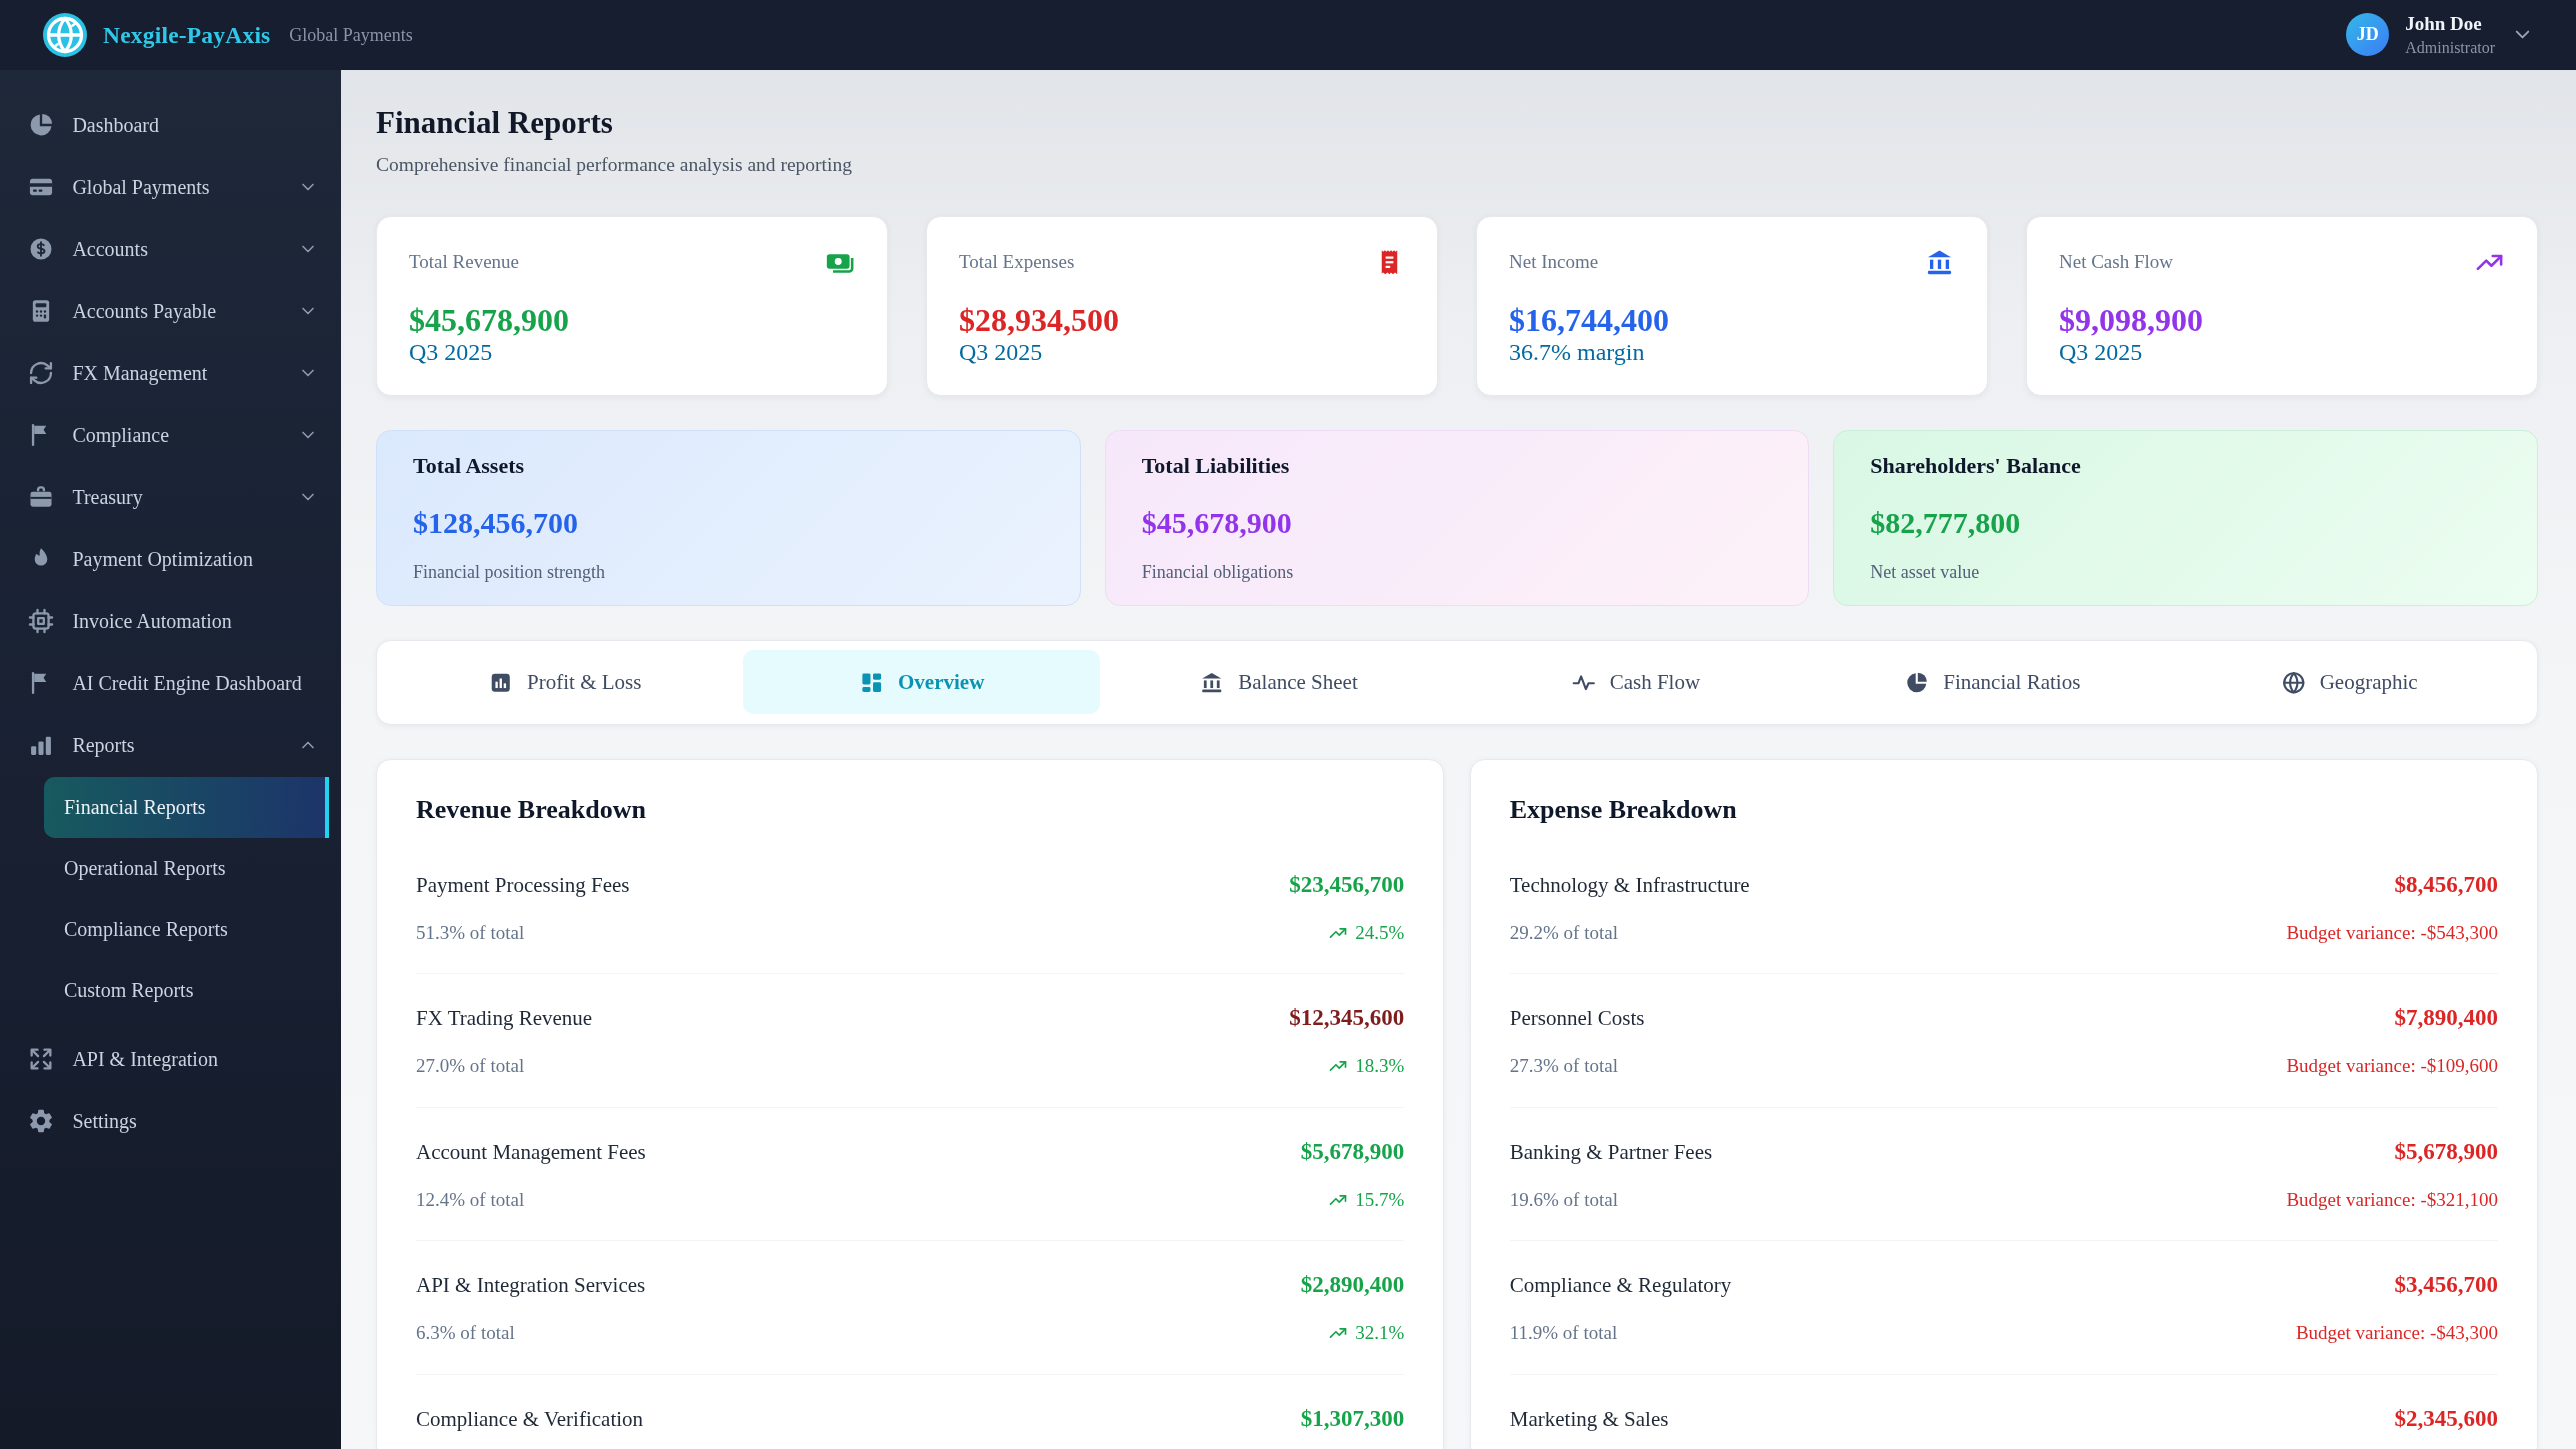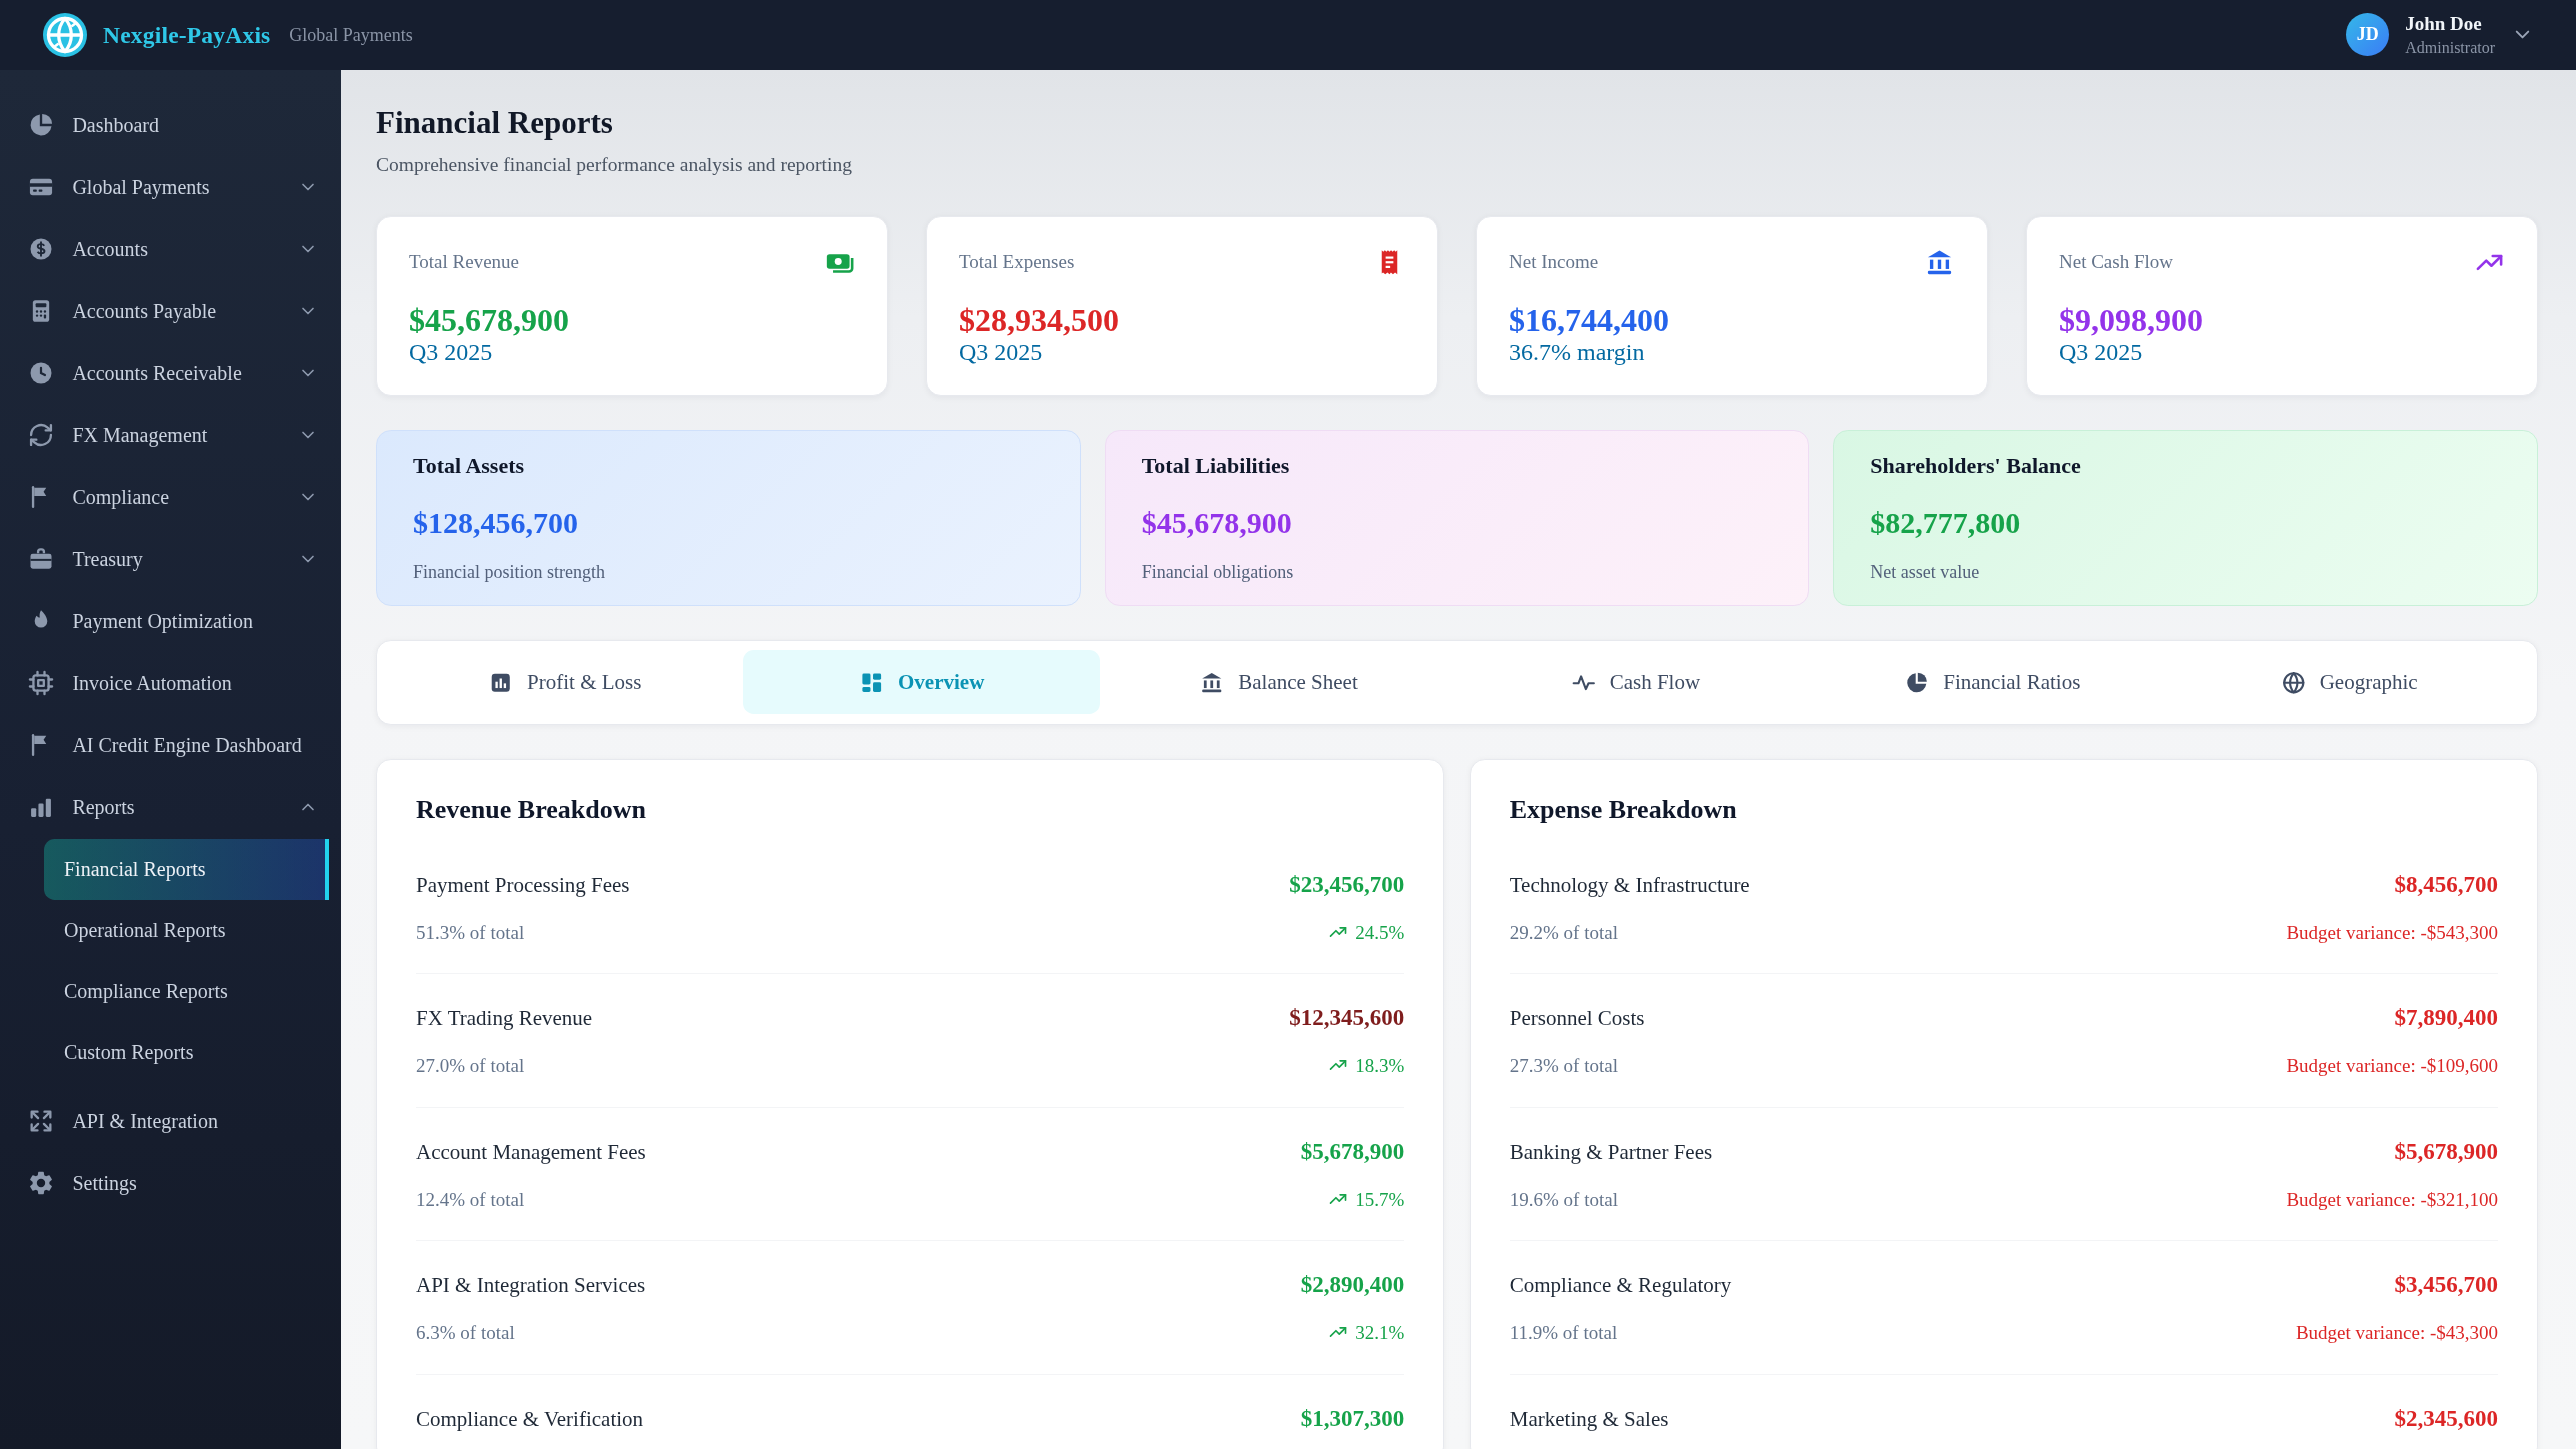--- a/index.html
+++ b/index.html
@@ -61,21 +61,21 @@
   .panels{display:grid;grid-template-columns:1fr 1fr;gap:25.5px}
   .panel{background:#fff;border:0.7px solid #e7e9ee;border-radius:14.8px;padding:35px 39px 0;box-shadow:0 1.3px 6.7px rgba(15,23,42,.05)}
   .panel-title{font-size:26px;font-weight:bold;color:#0f172a;margin-bottom:16px}
   .brow{padding:31px 0 29.5px}
   .brow + .brow{border-top:0.7px solid #f3f4f6}
   .brow-top{display:flex;justify-content:space-between;align-items:baseline}
   .brow-name{font-size:21px;color:#1f2937;font-weight:500}
   .brow-value{font-size:23px;font-weight:bold}
   .brow-sub{display:flex;justify-content:space-between;margin-top:24px;align-items:center}
   .brow-share{font-size:19px;color:#64748b}
-  .brow-trend{font-size:19px;color:#16a34a;display:flex;gap:6.7px}
+  .brow-trend{font-size:19px;color:#16a34a;display:flex;align-items:center;gap:6.7px}
   .brow-trend .ico{width:20px;height:20px}
   .brow-var{font-size:19px;color:#dc2626}
 
   .ico svg,.kpi-ico svg,.user-chev svg,.logo-circle svg{width:100%;height:100%;display:block}
 </style>
 </head>
 <body>
 
 <div class="app">
   <header class="topbar">
@@ -156,32 +156,20 @@
               <rect x="14.4" y="15" width="2" height="3.4" rx=".8" fill="#1d2737"></rect>
             </svg>
           </span>
           <span class="lbl">Accounts Payable</span>
           <span class="chev"><svg viewBox="0 0 24 24" fill="none" stroke="currentColor" stroke-width="2" stroke-linecap="round" stroke-linejoin="round">
               <polyline points="6 9 12 15 18 9"></polyline>
             </svg></span>
         </div>
         <div class="side-item">
           <span class="ico">
-            <svg viewBox="0 0 24 24" fill="currentColor" stroke="none">
-              <circle cx="12" cy="12" r="9"></circle>
-              <polyline points="12 7.5 12 12 15.4 13.8" stroke="#1d2737" stroke-width="1.9" fill="none" stroke-linecap="round"></polyline>
-            </svg>
-          </span>
-          <span class="lbl">Accounts Receivable</span>
-          <span class="chev"><svg viewBox="0 0 24 24" fill="none" stroke="currentColor" stroke-width="2" stroke-linecap="round" stroke-linejoin="round">
-              <polyline points="6 9 12 15 18 9"></polyline>
-            </svg></span>
-        </div>
-        <div class="side-item">
-          <span class="ico">
             <svg viewBox="0 0 24 24" fill="none" stroke="currentColor" stroke-width="2" stroke-linecap="round" stroke-linejoin="round">
               <path d="M3.5 12a8.5 8.5 0 0 1 14.2-6.3L20.5 8"></path>
               <polyline points="20.5 3.5 20.5 8 16 8"></polyline>
               <path d="M20.5 12a8.5 8.5 0 0 1-14.2 6.3L3.5 16"></path>
               <polyline points="3.5 20.5 3.5 16 8 16"></polyline>
             </svg>
           </span>
           <span class="lbl">FX Management</span>
           <span class="chev"><svg viewBox="0 0 24 24" fill="none" stroke="currentColor" stroke-width="2" stroke-linecap="round" stroke-linejoin="round">
               <polyline points="6 9 12 15 18 9"></polyline>

